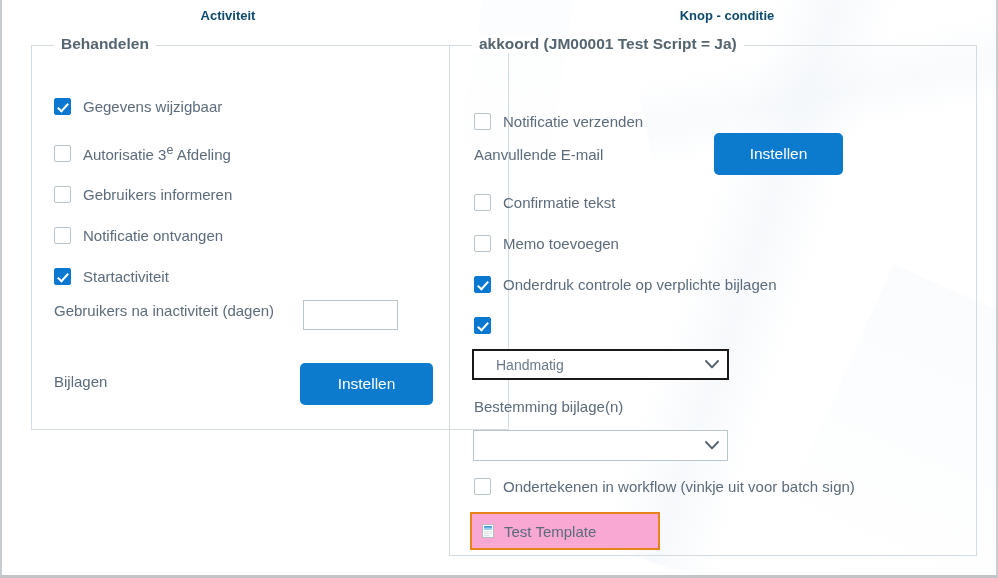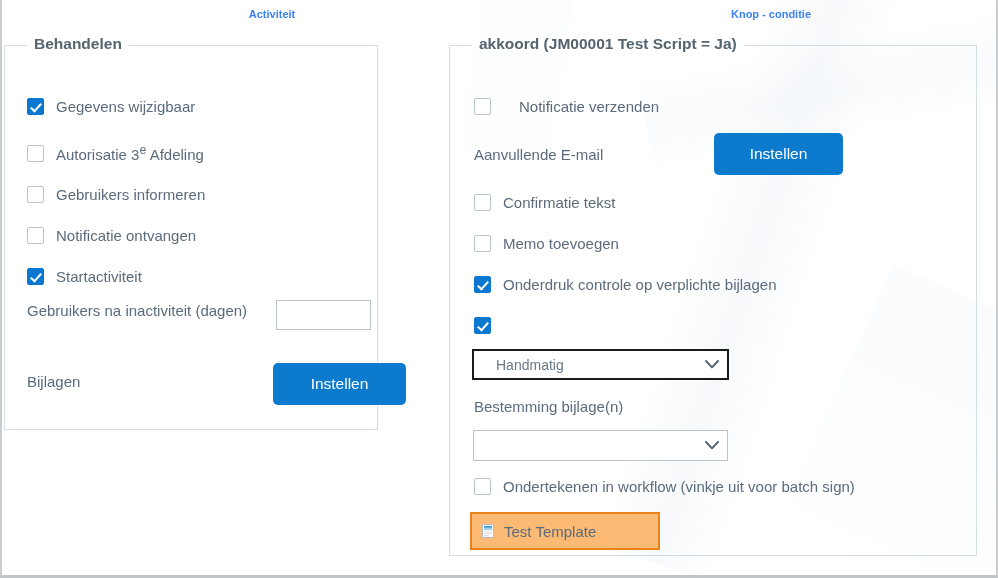--- a/index.html
+++ b/index.html
@@ -59,37 +59,36 @@
     left: 470px; top: -60px;
     width: 90px; height: 260px;
     transform: rotate(9deg);
     background: linear-gradient(180deg, rgba(246,249,252,.8) 0%, rgba(246,249,252,0) 100%);
   }
 
   
   .col-title {
     position: absolute;
     font-weight: bold;
-    font-size: 11px;
-    color: #3b82f6;
+    font-size: 13px;
+    color: #0c4a6e;
     text-align: center;
     white-space: nowrap;
-    padding-left: 44px;
   }
   #title-left  { left: 0;   top: 8px; width: 452px; }
   #title-right { left: 452px; top: 8px; width: 546px; }
 
   
   .fieldset {
     position: absolute;
     box-sizing: border-box;
     border: 1px solid #d3dce3;
     background: transparent;
   }
-  #fs-left  { left: 2px;  top: 45px; width: 374px; height: 385px; }
+  #fs-left  { left: 29px;  top: 45px; width: 478px; height: 385px; }
   #fs-right { left: 447px; top: 45px; width: 528px; height: 511px; }
 
   .legend {
     position: absolute;
     top: -11px;
     left: 22px;
     padding: 0 7px;
     background: #ffffff;
     font-weight: bold;
     font-size: 15.5px;
@@ -205,21 +204,21 @@
     align-items: center;
     justify-content: center;
   }
   .sel-caret svg { display: block; }
 
   
   #template-box {
     position: absolute;
     box-sizing: border-box;
     border: 2px solid #e8821a;
-    background: #fdba74;
+    background: #f9a8d4;
     display: flex;
     align-items: center;
     padding-left: 8px;
   }
   #template-box .doc-icon {
     flex: 0 0 auto;
     width: 16px; height: 16px;
     margin-right: 8px;
     display: block;
   }
@@ -275,21 +274,21 @@
     <input class="txt-input" type="text" style="left: 271px; top: 254px; width: 95px; height: 30px;" value="">
 
     <div class="plain-label" style="position:absolute; left:22px; top:327px;">Bijlagen</div>
 
     <button class="btn" style="left:268px; top:317px; width:133px; height:42px;">Instellen</button>
   </div>
 
   <div class="fieldset" id="fs-right">
     <div class="legend">akkoord (JM00001 Test Script = Ja)</div>
 
-    <div class="row" style="left:24px; top:52px;gap:16px;">
+    <div class="row" style="left:24px; top:67px;">
       <span class="cb"></span>
       <span class="cb-label">Notificatie verzenden</span>
     </div>
 
     <div class="plain-label" style="position:absolute; left:24px; top:100px;">Aanvullende E-mail</div>
 
     <button class="btn" style="left:264px; top:87px; width:129px; height:42px;">Instellen</button>
 
     <div class="row" style="left:24px; top:148px;">
       <span class="cb"></span>

